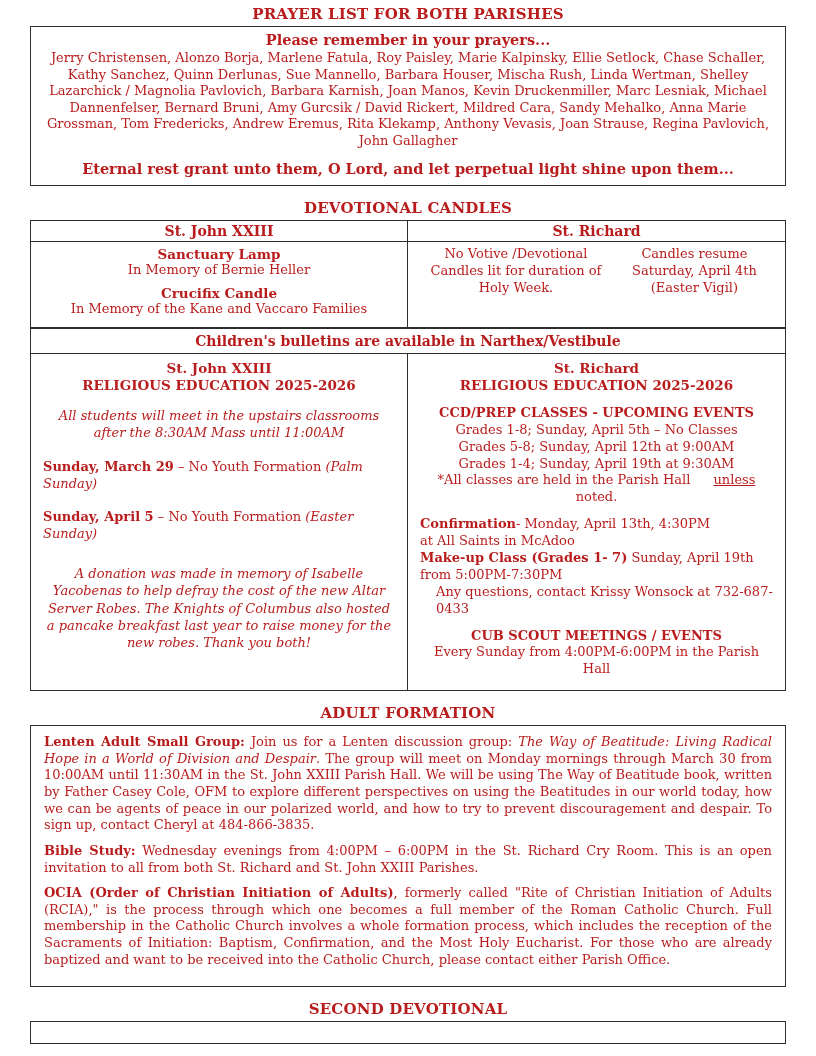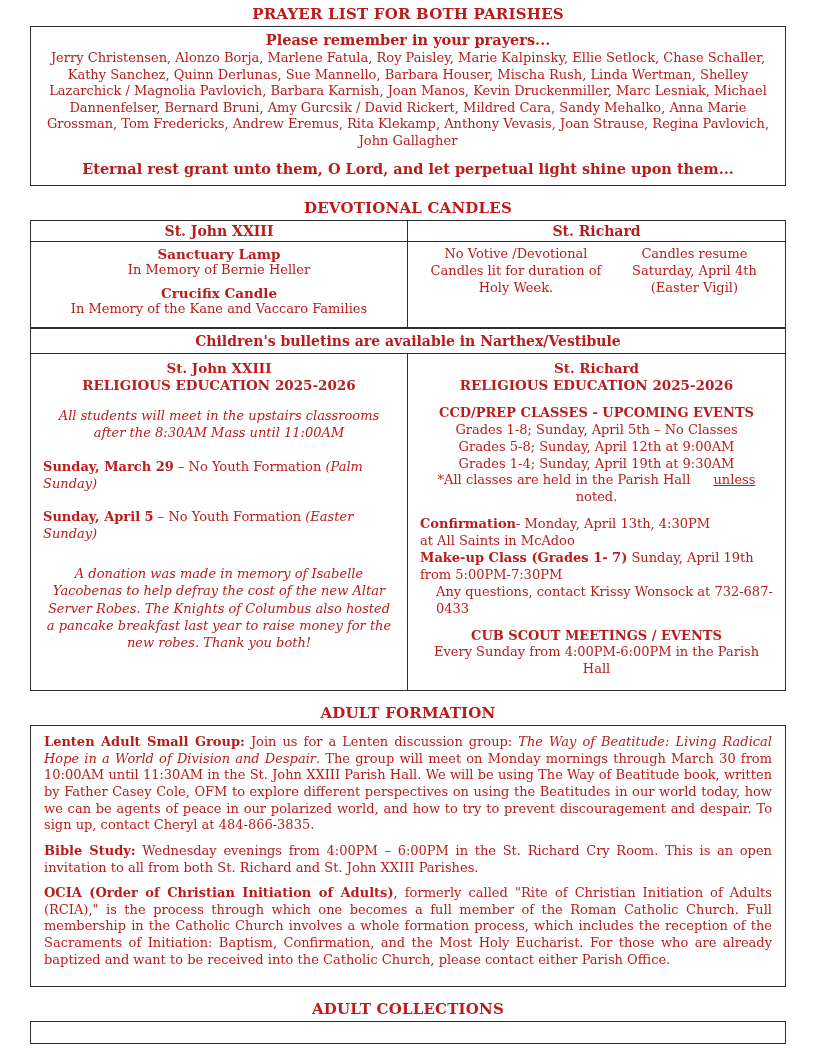--- a/index.html
+++ b/index.html
@@ -149,20 +149,20 @@
       <span class="bold">Lenten Adult Small Group:</span><span> Join us for a Lenten discussion group: </span><span class="italic">The Way of Beatitude: Living Radical Hope in a World of Division and Despair</span><span>. The group will meet on Monday mornings through March 30 from 10:00AM until 11:30AM in the St. John XXIII Parish Hall. We will be using The Way of Beatitude book, written by Father Casey Cole, OFM to explore different perspectives on using the Beatitudes in our world today, how we can be agents of peace in our polarized world, and how to try to prevent discouragement and despair. To sign up, contact Cheryl at 484-866-3835.</span>
     </p>
     <p>
       <span class="bold">Bible Study:</span><span> Wednesday evenings from 4:00PM – 6:00PM in the St. Richard Cry Room. This is an open invitation to all from both St. Richard and St. John XXIII Parishes.</span>
     </p>
     <p>
       <span class="bold">OCIA (Order of Christian Initiation of Adults)</span><span>, formerly called "Rite of Christian Initiation of Adults (RCIA)," is the process through which one becomes a full member of the Roman Catholic Church. Full membership in the Catholic Church involves a whole formation process, which includes the reception of the Sacraments of Initiation: Baptism, Confirmation, and the Most Holy Eucharist. For those who are already baptized and want to be received into the Catholic Church, please contact either Parish Office.</span>
     </p>
   </div>
 
-  <div class="section-title">ADULT COLLECTIONS</div>
+  <div class="section-title">SECOND DEVOTIONAL</div>
   <div class="box collections-box">
     
     
     
   </div>
 
 </div>
 
 </body></html>

